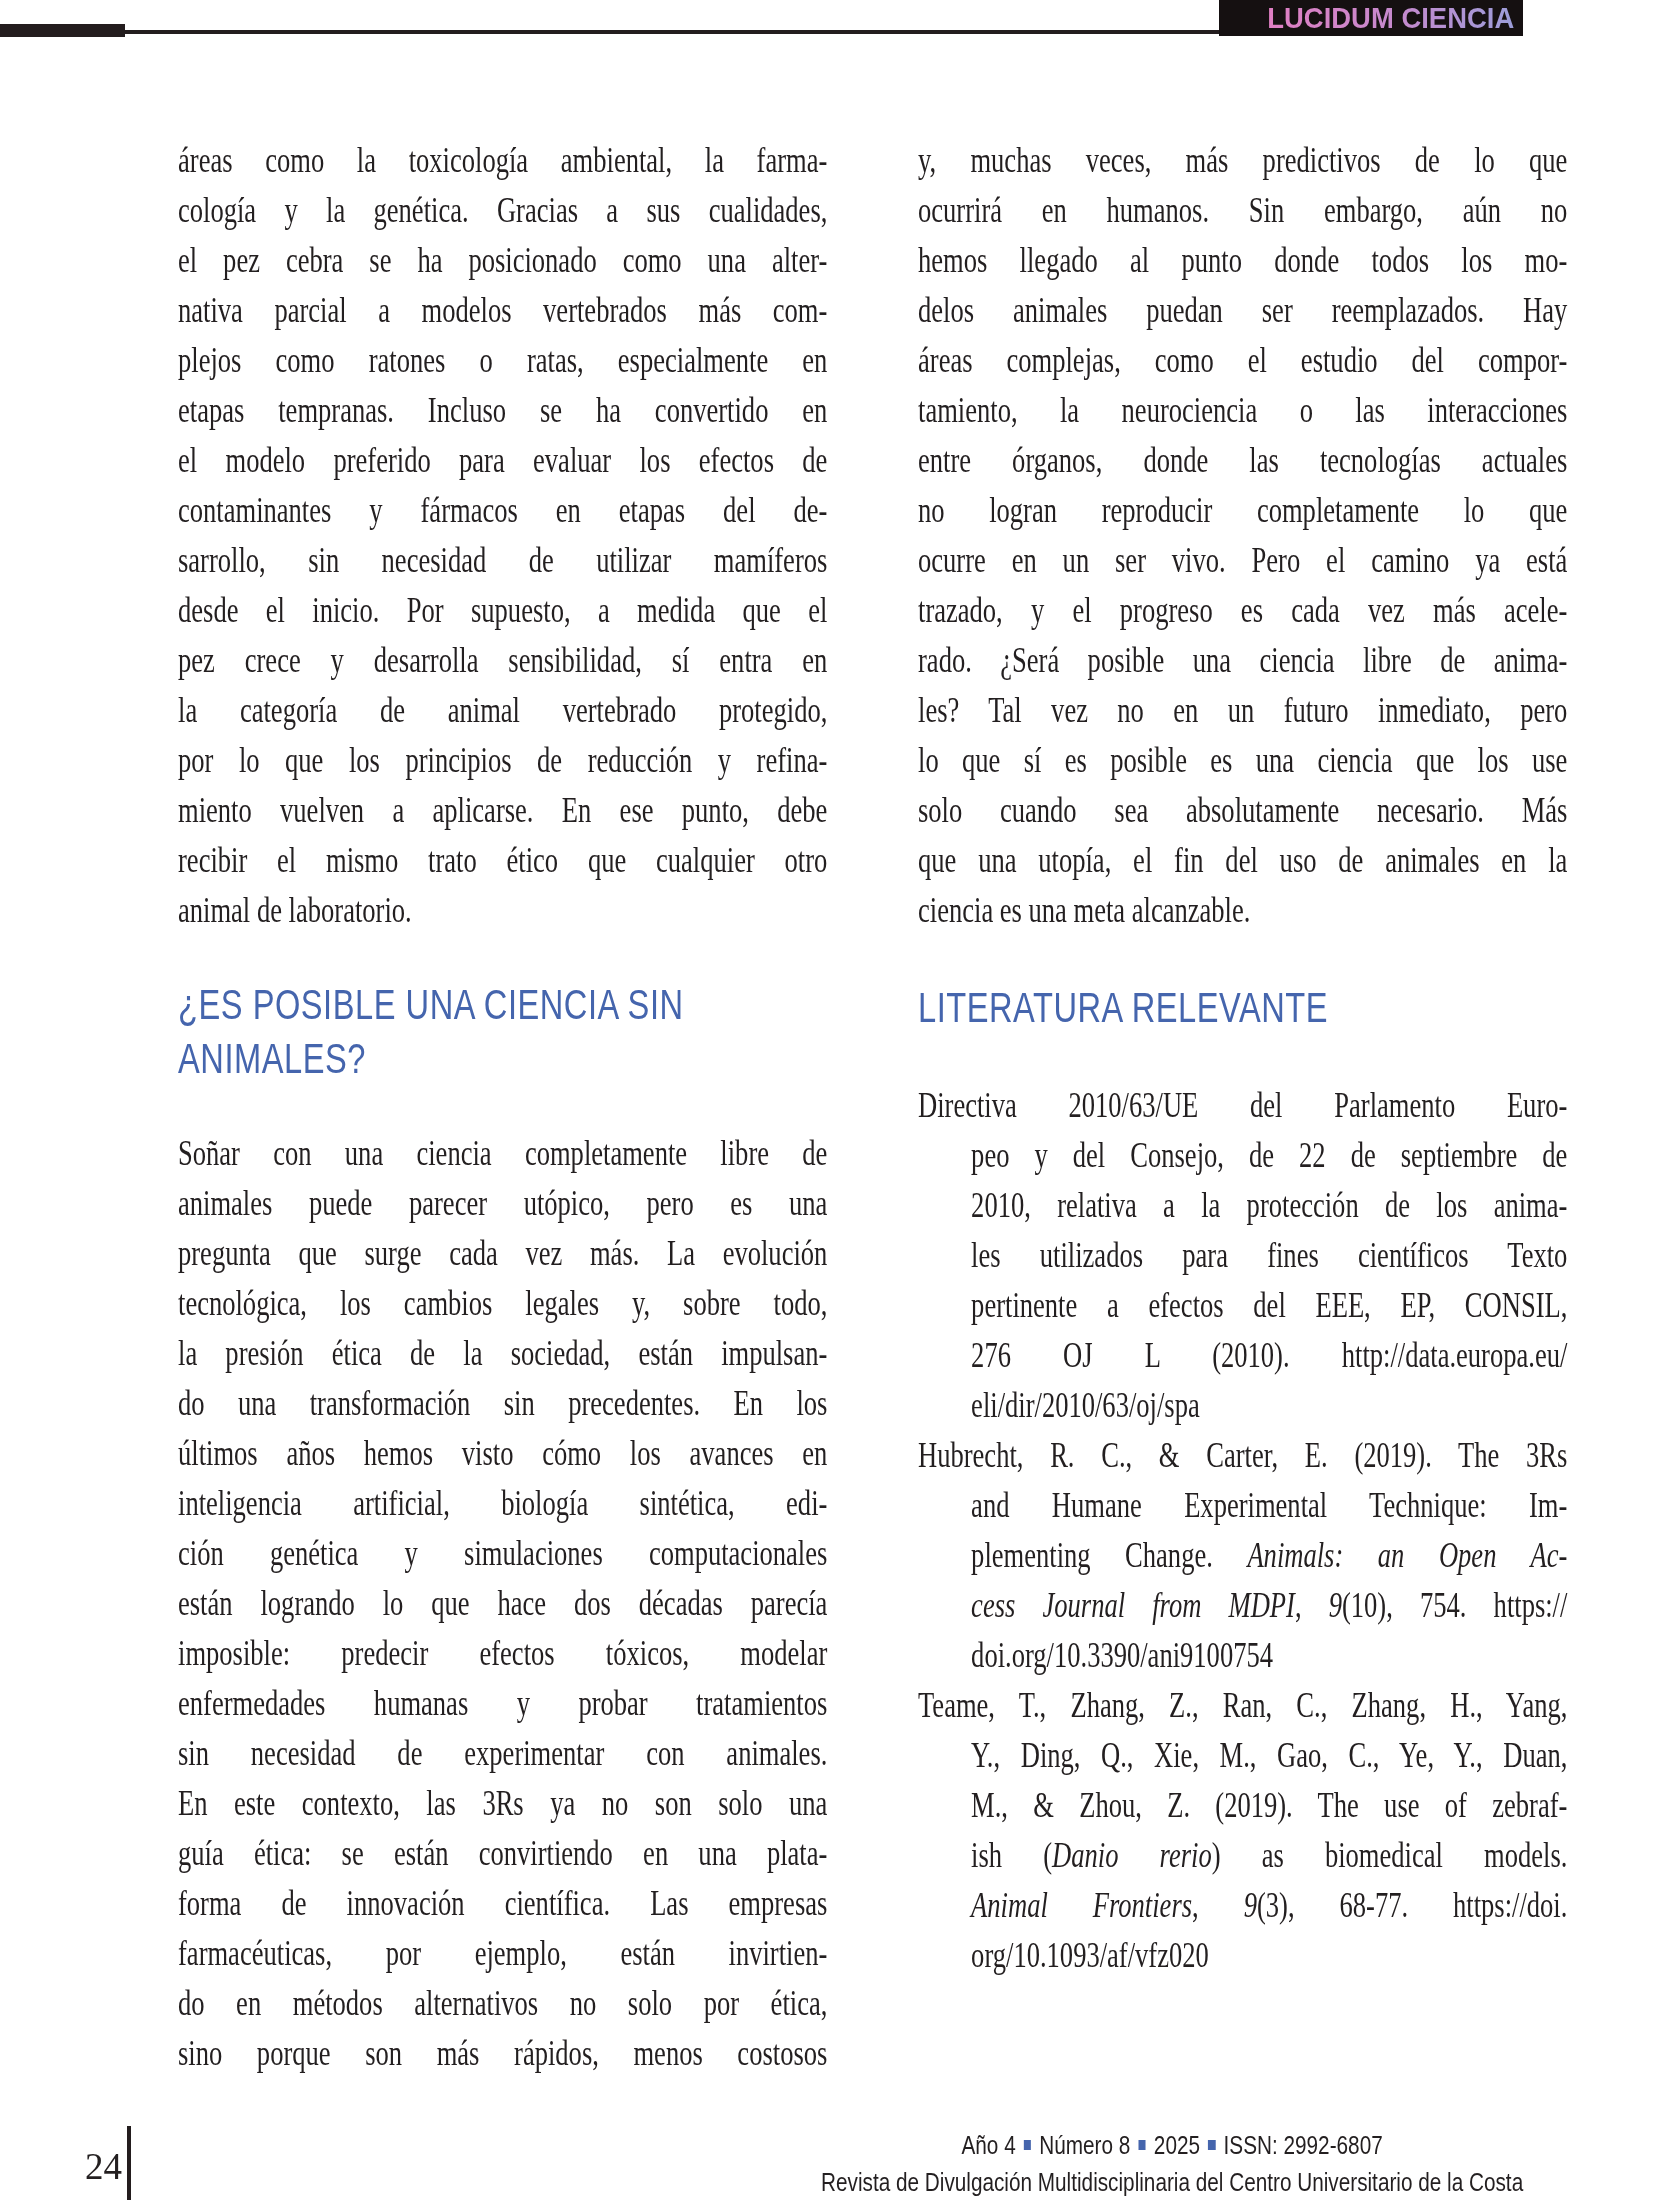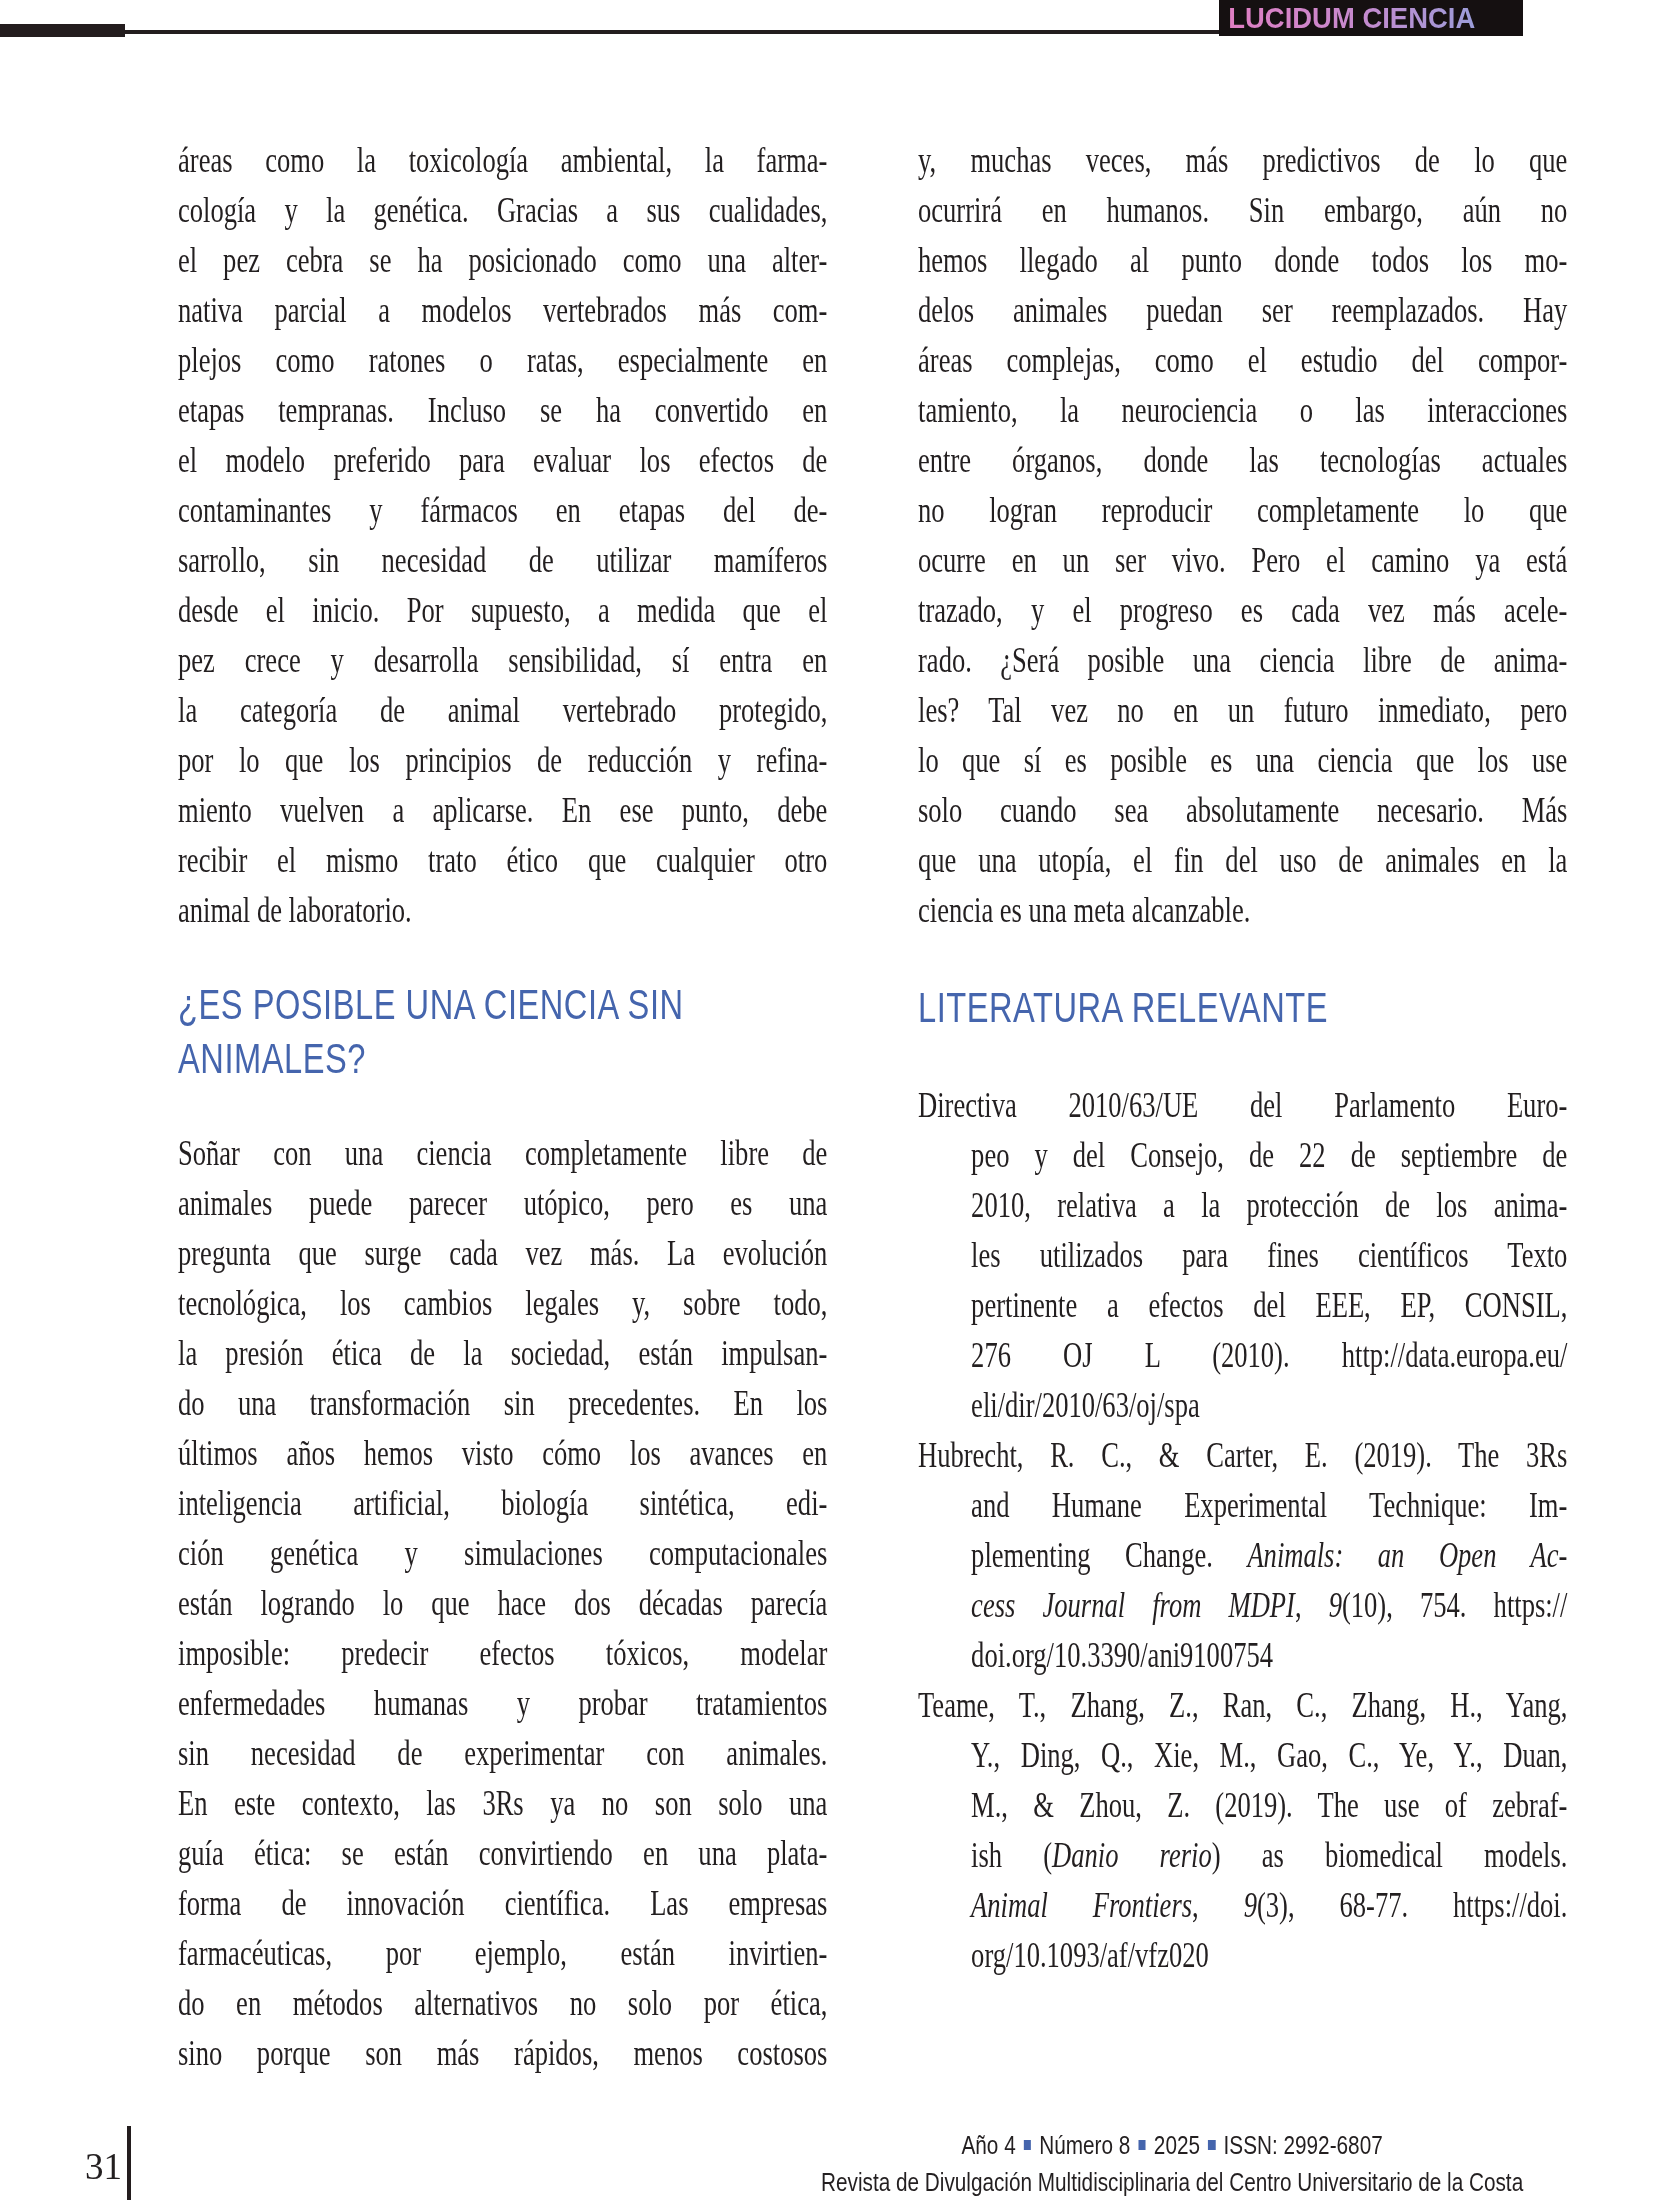--- a/index.html
+++ b/index.html
@@ -21,21 +21,21 @@
   }
   .rule-thick {
     position: absolute; left: 0; top: 24px;
     width: 125px; height: 12.5px;
     background: var(--rule_black, #231d1e);
   }
   .logo-box {
     position: absolute; left: 1219px; top: 0;
     width: 304px; height: 36px;
     background: var(--logo_bg, #151011);
-    display: flex; align-items: center; justify-content: flex-start;
+    display: flex; align-items: center; justify-content: flex-end;
   }
   .logo-text {
     font-family: "Liberation Sans", sans-serif;
     font-weight: bold;
     font-size: 29.5px;
     letter-spacing: 0px;
     white-space: nowrap;
     transform: scaleX(0.93);
     background: linear-gradient(90deg, var(--logo_pink, #e07fc3) 0%, var(--logo_mauve, #c48ace) 55%, var(--logo_lavender, #9b9dd9) 100%);
     -webkit-background-clip: text;
@@ -208,21 +208,21 @@
             <div class="tline hang">Y., Ding, Q., Xie, M., Gao, C., Ye, Y., Duan,</div>
             <div class="tline hang">M., &amp; Zhou, Z. (2019). The use of zebraf-</div>
             <div class="tline hang"><span>ish (</span><span class="it">Danio rerio</span><span>) as biomedical models.</span></div>
             <div class="tline hang"><span class="it">Animal Frontiers</span><span>, </span><span class="it">9</span><span>(3), 68-77. https://doi.</span></div>
             <div class="tline tline-last hang">org/10.1093/af/vfz020</div>
           </div>
       </div>
     </div>
   </div>
 
-  <div class="page-number">31</div>
+  <div class="page-number">24</div>
   <div class="page-number-bar"></div>
 
   <div class="footer-right">
     <div class="fscale">
       <div class="meta-line">
         <span>Año 4</span><span class="sq"></span><span>Número 8</span><span class="sq"></span><span>2025</span><span class="sq"></span><span>ISSN: 2992-6807</span>
       </div>
       <div class="journal-line">Revista de Divulgación Multidisciplinaria del Centro Universitario de la Costa</div>
     </div>
   </div>

